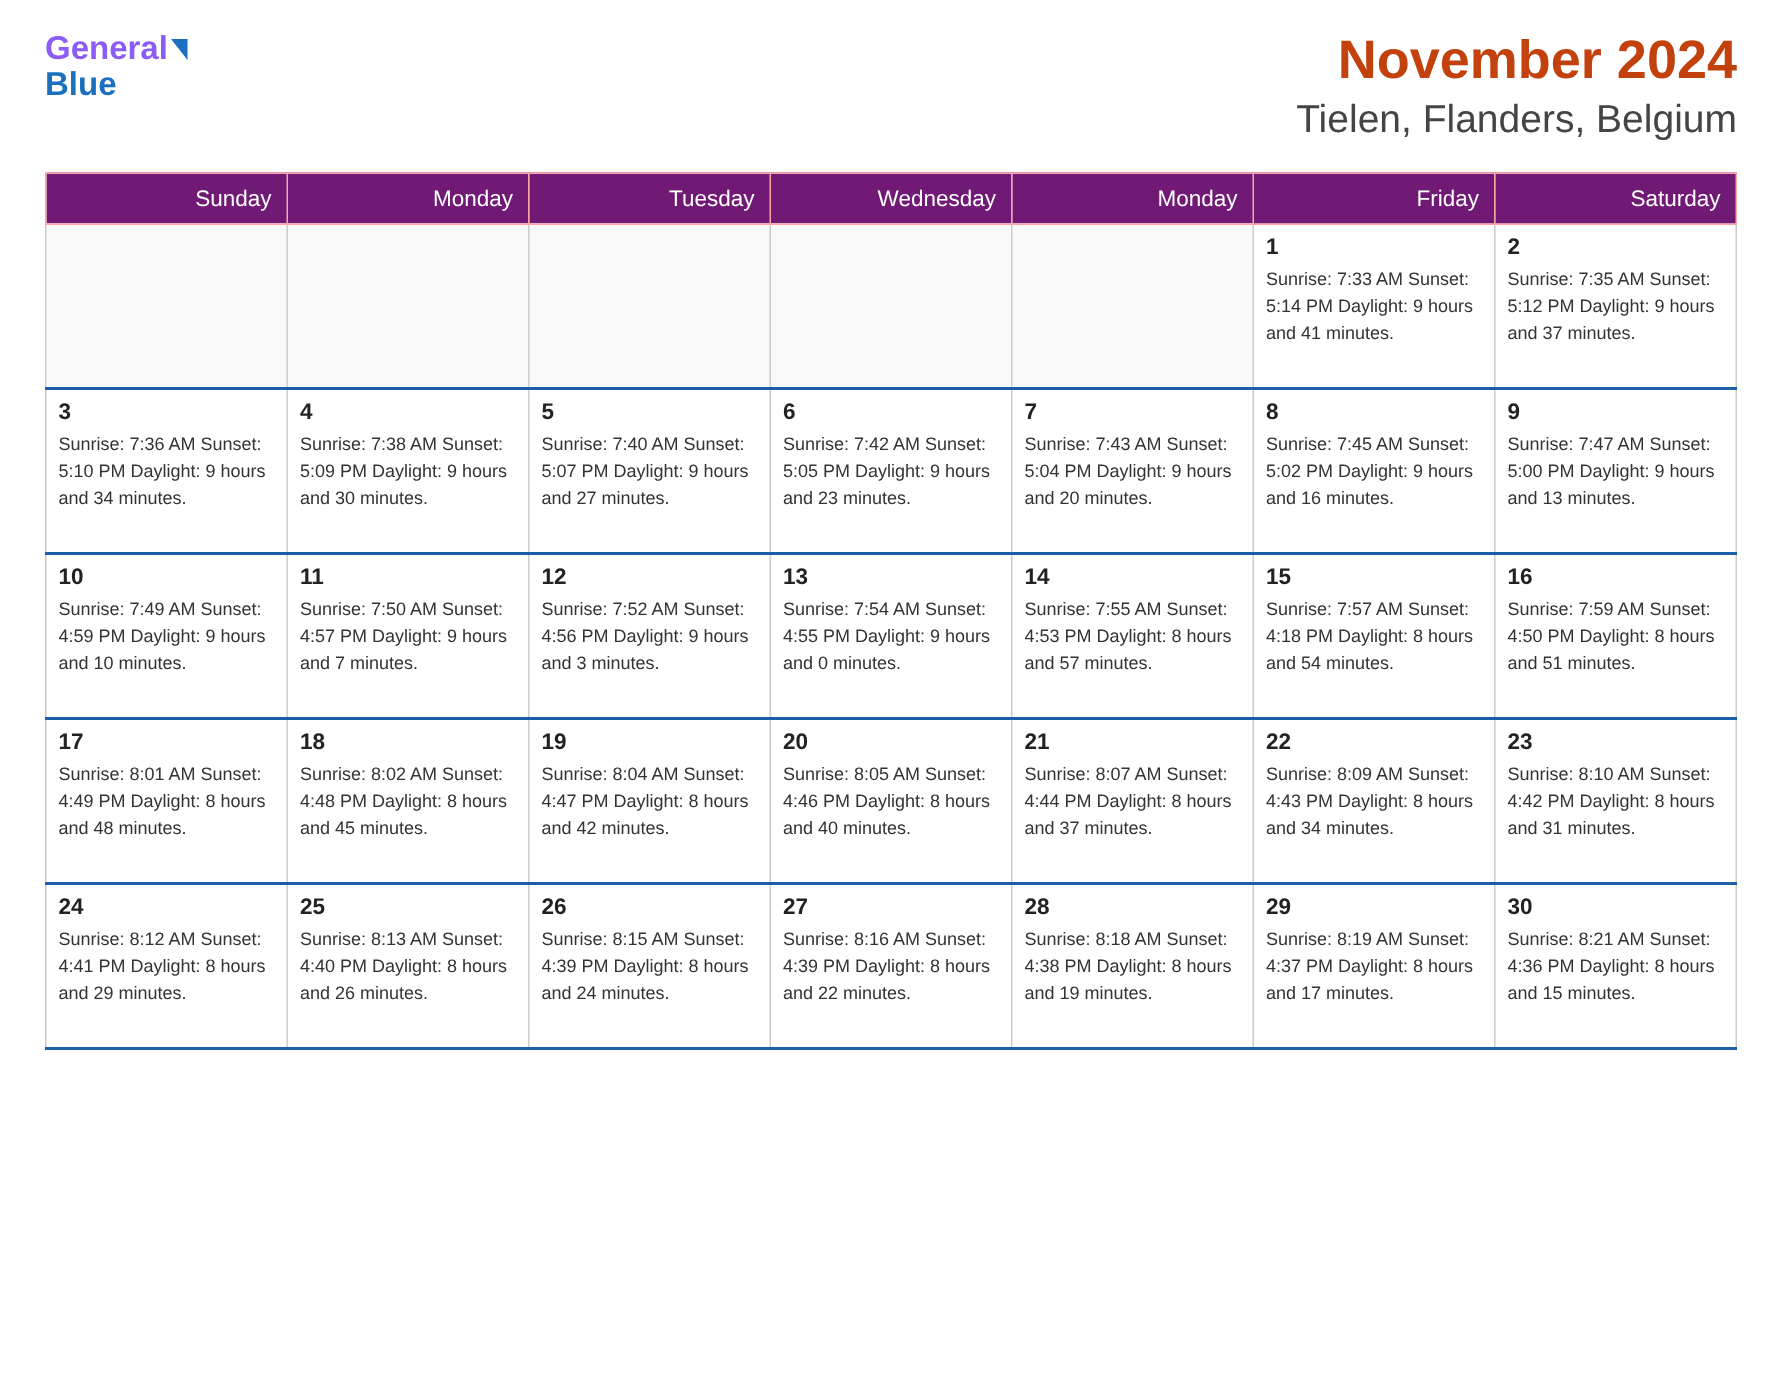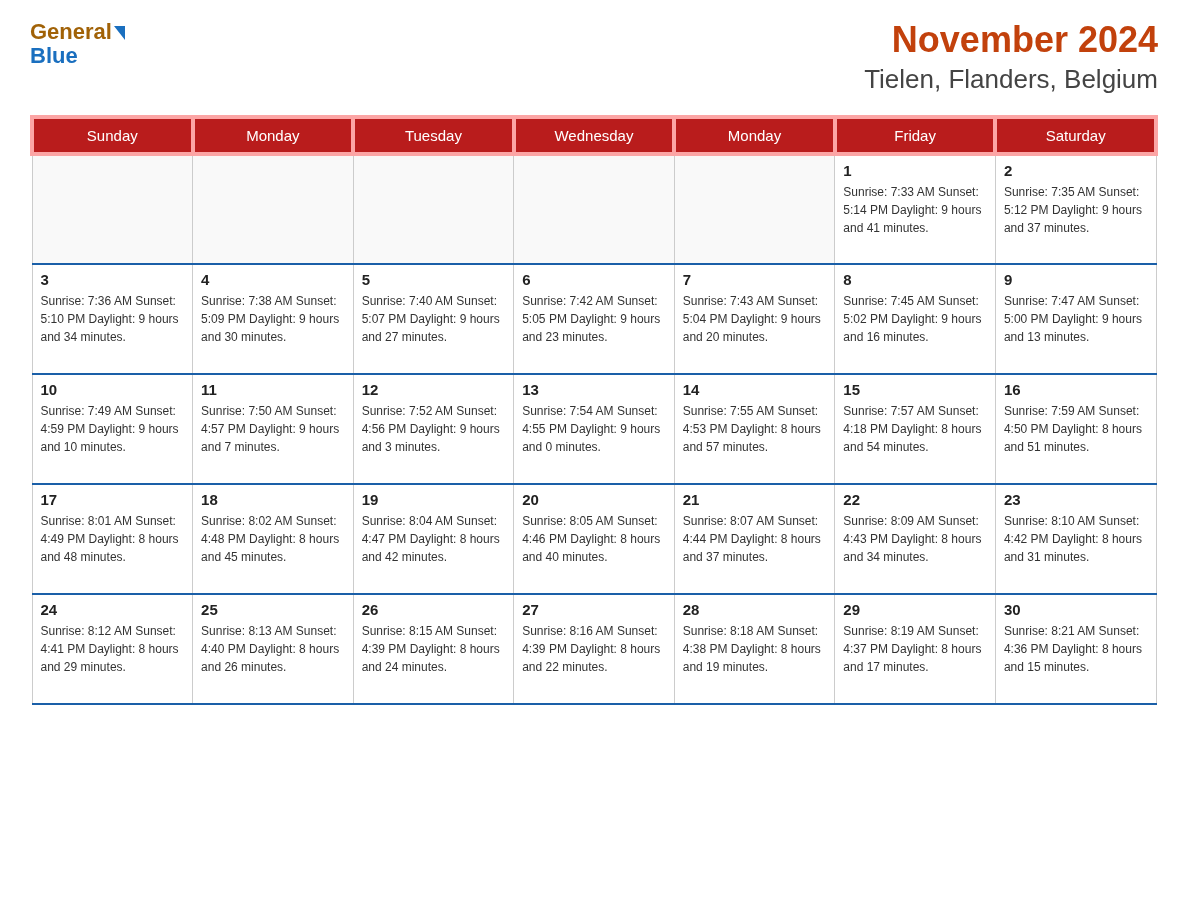--- a/index.html
+++ b/index.html
@@ -16,21 +16,21 @@
       margin-bottom: 20px;
     }
     .logo {
       display: flex;
       flex-direction: column;
       align-items: flex-start;
     }
     .logo-text {
       font-size: 22px;
       font-weight: bold;
-      color: #a16207;
+      color: #8b5cf6;
       line-height: 1.1;
     }
     .logo-line {
       display: flex;
       align-items: center;
     }
     .title-block {
       text-align: right;
     }
     .month-title {
@@ -43,27 +43,27 @@
       font-size: 26px;
       color: #444;
       margin-top: 4px;
     }
     table {
       width: 100%;
       border-collapse: collapse;
       table-layout: fixed;
     }
     thead tr th {
-      background-color: #b91c1c;
+      background-color: #701a75;
       color: #fff;
       font-size: 15px;
       font-weight: normal;
       padding: 8px 10px;
-      text-align: center;
-      border: 4px solid #fca5a5;
+      text-align: right;
+      border: 1px solid #fca5a5;
     }
     tbody tr td {
       border: 1px solid #ccc;
       vertical-align: top;
       padding: 6px 8px;
       font-size: 12.5px;
       color: #333;
       height: 110px;
     }
     tbody tr {

